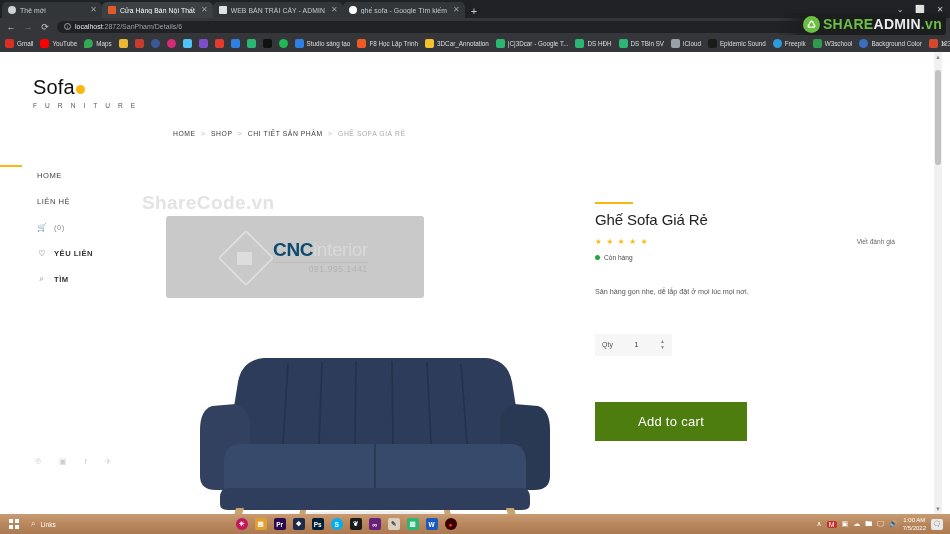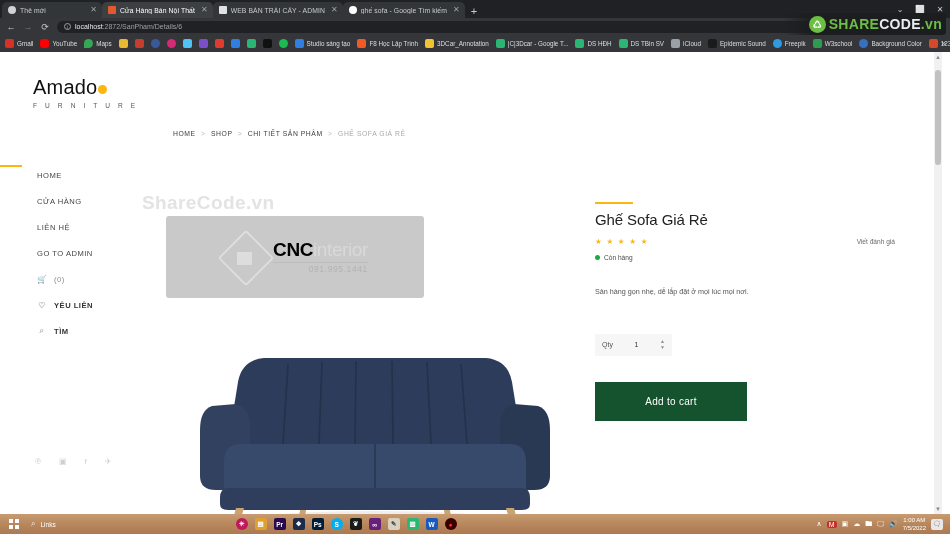--- a/index.html
+++ b/index.html
@@ -151,21 +151,21 @@
   .banner-house::before {
     content: ""; position: absolute; left: 4px; top: 4px;
     width: 36px; height: 36px; border: 2px solid #eee;
     transform: rotate(45deg); border-radius: 3px;
   }
   .banner-house::after {
     content: ""; position: absolute; left: 15px; top: 18px;
     width: 15px; height: 13px; background: #eee; border-radius: 1px;
   }
   .banner-txt { line-height: 1.05; }
-  .banner-txt .b1 { font-size: 19px; font-weight: bold; color: #000000; letter-spacing: -.4px; }
+  .banner-txt .b1 { font-size: 19px; font-weight: bold; color: #0c4a6e; letter-spacing: -.4px; }
   .banner-txt .b2 { font-size: 19px; color: #d9d9d9; letter-spacing: -.4px; }
   .banner-phone {
     font-size: 8.5px; color: #b3b3b3; text-align: right;
     border-top: 1px solid #bdbdbd; margin-top: 2px; padding-top: 1px; letter-spacing:.6px;
   }
 
   .product-photo {
     position: absolute; left: 180px; top: 268px; width: 390px; height: 225px;
   }
 
@@ -184,22 +184,22 @@
 
   .qty-box {
     margin-top: 36px; width: 77px; height: 22px; background: #f6f6f6;
     display: flex; align-items: center; padding: 0 7px; gap: 6px;
   }
   .qty-label { font-size: 7px; color: #555; }
   .qty-val { font-size: 7px; color: #333; flex: 1 1 auto; text-align: center; }
   .qty-arrows { display: flex; flex-direction: column; gap: 1px; color: #8e8e8e; font-size: 5px; line-height: 5px; }
 
   .add-cart {
-    margin-top: 26px; width: 152px; height: 39px; background: #14532d;
-    color: #fff; font-size: 10px; display: flex; align-items: center;
+    margin-top: 46px; width: 152px; height: 39px; background: #4d7c0f;
+    color: #fff; font-size: 13px; display: flex; align-items: center;
     justify-content: center; letter-spacing: .3px; border: none; cursor: pointer;
   }
 
   
   .taskbar {
     position: absolute; left: 0; bottom: 0; width: 950px; height: 20px;
     background: linear-gradient(180deg,#c89b72 0%, #b8875d 50%, #ab7a52 100%);
     display: flex; align-items: center; padding: 0 3px;
   }
   .tb-start { width: 22px; display: flex; justify-content: center; }
@@ -360,49 +360,43 @@
       </div>
     <div class="bm">
         <span class="bm-ico" style="background:#d4482b"></span>
         <span class="bm-label">123doc</span>
       </div>
     <span class="bm-overflow">»</span>
   </div>
 
   <div class="sc-logo">
     <span class="sc-badge">♺</span>
-    <span class="sc-text"><span class="g">SHARE</span><span class="w">CODE</span><span class="g">.vn</span></span>
+    <span class="sc-text"><span class="g">SHARE</span><span class="w">ADMIN</span><span class="g">.vn</span></span>
   </div>
 
   <div class="viewport">
     <div class="page">
 
       <div class="sidebar">
         <div class="logo-wrap">
           <div class="logo-main">
-            <span>Amado</span>
+            <span>Sofa</span>
             <span class="logo-dot"></span>
           </div>
           <div class="logo-sub">F U R N I T U R E</div>
         </div>
 
         <div class="active-bar"></div>
 
         <nav class="nav">
           <div class="nav-item">
               <span>HOME</span>
             </div>
           <div class="nav-item">
-              <span>CỬA HÀNG</span>
-            </div>
-          <div class="nav-item">
               <span>LIÊN HỆ</span>
-            </div>
-          <div class="nav-item">
-              <span>GO TO ADMIN</span>
             </div>
 
           <div class="nav-item sub">
             <span class="ic">🛒</span>
             <span>(0)</span>
           </div>
           <div class="nav-item bold">
             <span class="ic">♡</span>
             <span>YÊU LIÊN</span>
           </div>

